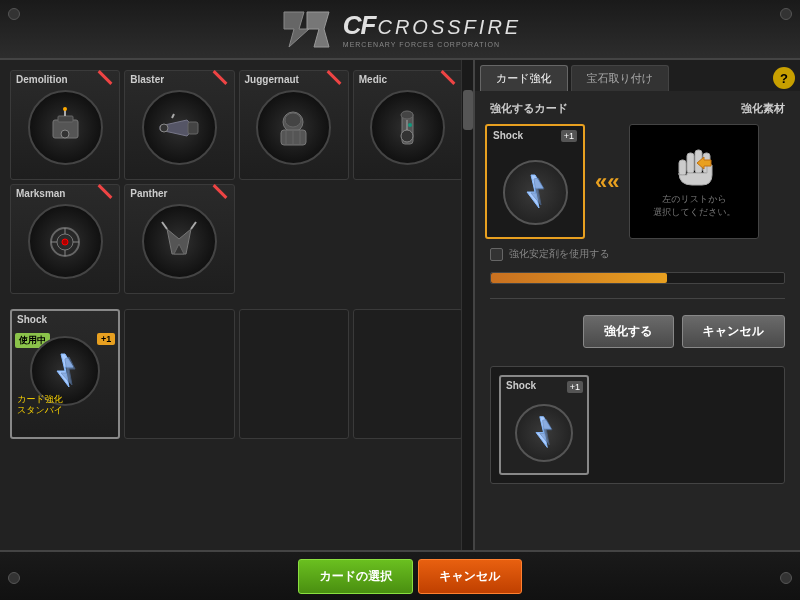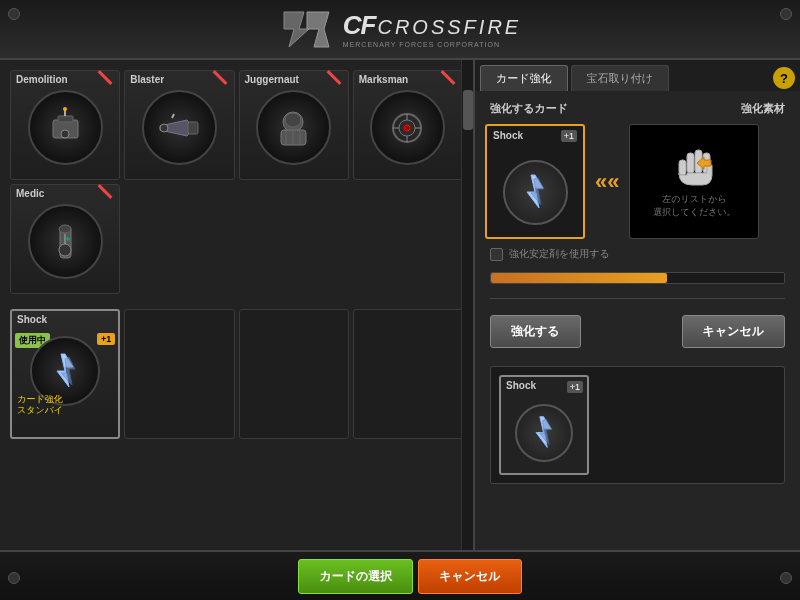--- a/index.html
+++ b/index.html
@@ -384,21 +384,21 @@
       background: linear-gradient(90deg, #c87020 0%, #e8a020 100%);
       border-radius: 2px;
       width: 60%;
     }
 
     
     .buttons-row {
       display: flex;
       gap: 8px;
       padding: 5px;
-      justify-content: space-between;
+      justify-content: flex-end;
     }
 
     .btn-reinforce {
       padding: 7px 20px;
       background: linear-gradient(180deg, #6a6a6a 0%, #4a4a4a 100%);
       color: #fff;
       font-size: 12px;
       font-weight: bold;
       border: 1px solid #888;
       border-radius: 3px;
@@ -568,20 +568,34 @@
           <span class="card-label">Juggernaut</span>
           <div class="card-diagonal"></div>
           <div class="card-icon-area dark-circle-bg">
             <svg class="card-svg-icon" viewBox="0 0 55 55">
               <circle cx="27" cy="22" r="10" fill="#555" stroke="#777" stroke-width="1"></circle>
               <ellipse cx="27" cy="20" rx="8" ry="7" fill="#444" stroke="#666" stroke-width="1"></ellipse>
               <rect x="15" y="30" width="25" height="15" rx="3" fill="#555" stroke="#777" stroke-width="1"></rect>
               <line x1="20" y1="30" x2="20" y2="45" stroke="#666" stroke-width="1"></line>
               <line x1="27" y1="30" x2="27" y2="45" stroke="#666" stroke-width="1"></line>
               <line x1="34" y1="30" x2="34" y2="45" stroke="#666" stroke-width="1"></line>
+            </svg>
+          </div>
+        </div>
+
+        <div class="card-cell">
+          <span class="card-label">Medic</span>
+          <div class="card-diagonal"></div>
+          <div class="card-icon-area dark-circle-bg">
+            <svg class="card-svg-icon" viewBox="0 0 55 55">
+              <rect x="22" y="12" width="11" height="32" rx="3" fill="#555" stroke="#777" stroke-width="1"></rect>
+              <ellipse cx="27" cy="15" rx="6" ry="4" fill="#444" stroke="#666" stroke-width="1"></ellipse>
+              <circle cx="27" cy="36" r="6" fill="#333" stroke="#888" stroke-width="1"></circle>
+              <line x1="27" y1="30" x2="27" y2="20" stroke="#aaa" stroke-width="1"></line>
+              <circle cx="30" cy="25" r="2" fill="#0a8" opacity="0.8"></circle>
             </svg>
           </div>
         </div>
 
         <div class="card-cell">
           <span class="card-label">Marksman</span>
           <div class="card-diagonal"></div>
           <div class="card-icon-area dark-circle-bg">
             <svg class="card-svg-icon" viewBox="0 0 55 55">
               <circle cx="27" cy="28" r="14" fill="none" stroke="#666" stroke-width="2"></circle>
@@ -589,33 +603,31 @@
               <circle cx="27" cy="28" r="3" fill="#a00" stroke="#f00" stroke-width="1"></circle>
               <line x1="27" y1="14" x2="27" y2="20" stroke="#888" stroke-width="1"></line>
               <line x1="27" y1="36" x2="27" y2="42" stroke="#888" stroke-width="1"></line>
               <line x1="13" y1="28" x2="19" y2="28" stroke="#888" stroke-width="1"></line>
               <line x1="35" y1="28" x2="41" y2="28" stroke="#888" stroke-width="1"></line>
             </svg>
           </div>
         </div>
 
         <div class="card-cell">
-          <span class="card-label">Medic</span>
+          <span class="card-label">Panther</span>
           <div class="card-diagonal"></div>
           <div class="card-icon-area dark-circle-bg">
             <svg class="card-svg-icon" viewBox="0 0 55 55">
-              <rect x="22" y="12" width="11" height="32" rx="3" fill="#555" stroke="#777" stroke-width="1"></rect>
-              <ellipse cx="27" cy="15" rx="6" ry="4" fill="#444" stroke="#666" stroke-width="1"></ellipse>
-              <circle cx="27" cy="36" r="6" fill="#333" stroke="#888" stroke-width="1"></circle>
-              <line x1="27" y1="30" x2="27" y2="20" stroke="#aaa" stroke-width="1"></line>
-              <circle cx="30" cy="25" r="2" fill="#0a8" opacity="0.8"></circle>
+              <path d="M20,40 L15,15 L27,25 L39,15 L34,40 Z" fill="#555" stroke="#777" stroke-width="1"></path>
+              <path d="M22,40 L27,30 L32,40 Z" fill="#333" stroke="#666" stroke-width="1"></path>
+              <line x1="15" y1="15" x2="10" y2="8" stroke="#aaa" stroke-width="2"></line>
+              <line x1="39" y1="15" x2="44" y2="8" stroke="#aaa" stroke-width="2"></line>
             </svg>
           </div>
         </div>
-
 
 
       </div>
 
       <div class="bottom-row">
 
         <div class="card-cell-active card-cell-selected" style="position:relative;">
           <span class="card-label" style="font-size:10px;color:#ccc;padding:3px 5px;align-self:flex-start;font-weight:bold;">Shock</span>
           <span class="badge-inuse">使用中</span>
           <span class="badge-plus1">+1</span>

